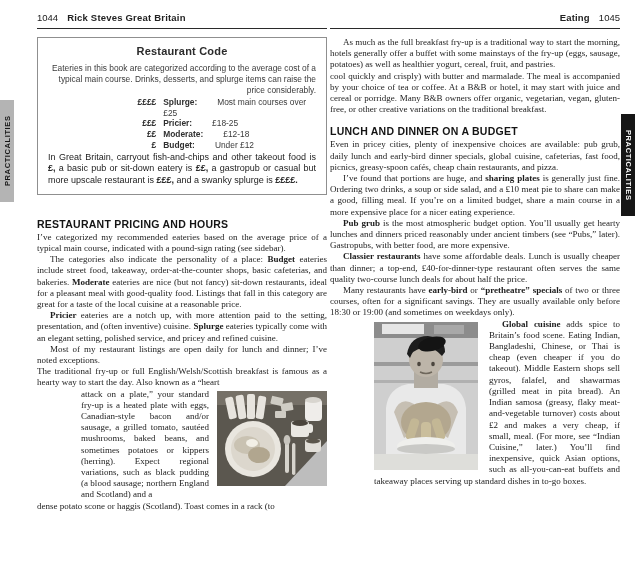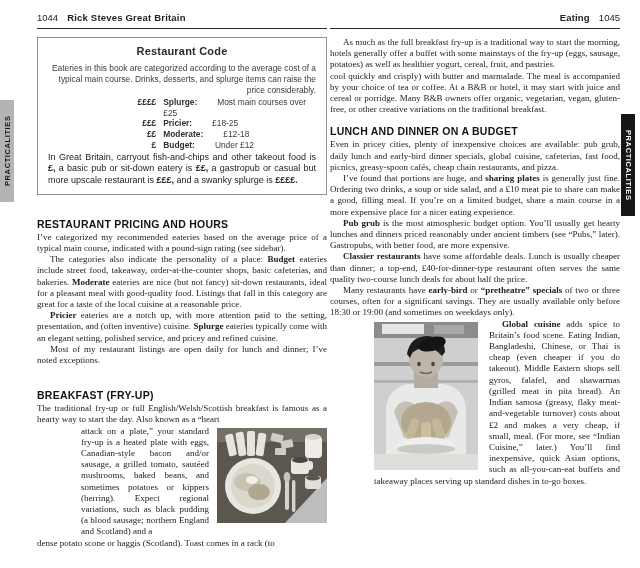--- a/index.html
+++ b/index.html
@@ -119,21 +119,20 @@
   </div>
 
   <h2 class="sec">RESTAURANT PRICING AND HOURS</h2>
   <div>
       <p class="para"><span>I’ve categorized my recommended eateries based on the average price of a typical main course, indicated with a pound-sign rating (see sidebar).</span></p>
       <p class="para indent"><span>The categories also indicate the personality of a place: </span><span class="b">Budget</span><span> eateries include street food, takeaway, order-at-the-counter shops, basic cafeterias, and bakeries. </span><span class="b">Moderate</span><span> eateries are nice (but not fancy) sit-down restaurants, ideal for a pleasant meal with good-quality food. Listings that fall in this category are great for a taste of the local cuisine at a reasonable price.</span></p>
       <p class="para indent"><span class="b">Pricier</span><span> eateries are a notch up, with more attention paid to the setting, presentation, and (often inventive) cuisine. </span><span class="b">Splurge</span><span> eateries typically come with an elegant setting, polished service, and pricey and refined cuisine.</span></p>
       <p class="para indent"><span>Most of my restaurant listings are open daily for lunch and dinner; I’ve noted exceptions.</span></p>
     </div>
 
-  <h2 class="sec">BREAKFAST (FRY-UP)</h2>
   <p class="para">The traditional fry-up or full English/Welsh/Scottish breakfast is famous as a hearty way to start the day. Also known as a “heart</p>
   <div class="wrapblock">
     <svg class="photo photo-r" viewBox="0 0 110 95" xmlns="http://www.w3.org/2000/svg" aria-hidden="true">
       <rect width="110" height="95" fill="#5b574f"></rect>
       <polygon points="110,50 110,95 68,95" fill="#bdbdbd"></polygon>
       <rect x="0" y="0" width="110" height="14" fill="#757067"></rect>
       <g fill="#e7e4de">
         <rect x="10" y="6" width="8" height="22" rx="2" transform="rotate(-12 14 17)"></rect>
         <rect x="20" y="4" width="8" height="24" rx="2" transform="rotate(-8 24 16)"></rect>
         <rect x="30" y="3" width="8" height="25" rx="2"></rect>

